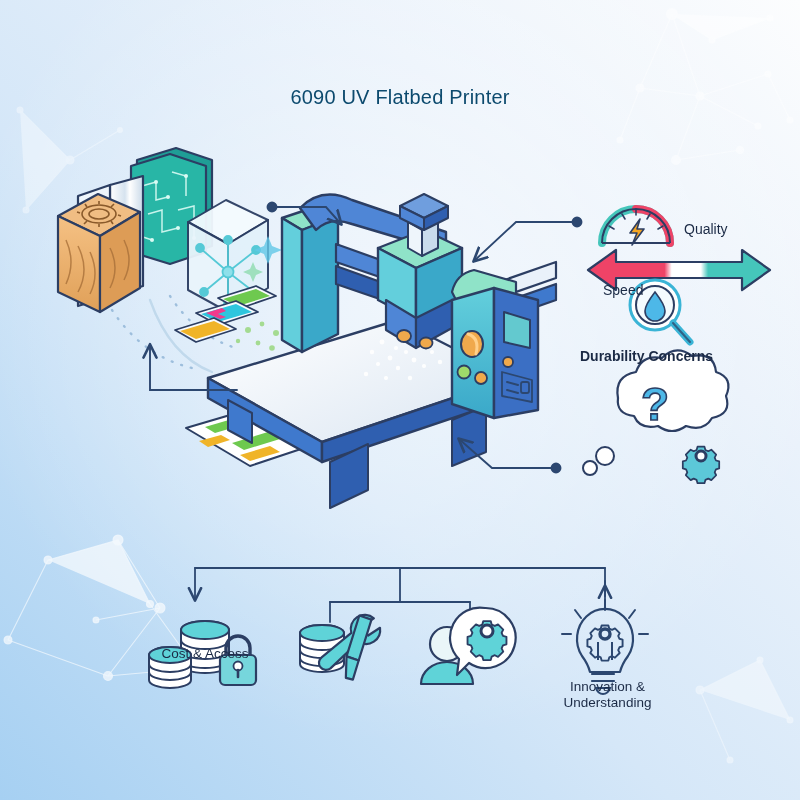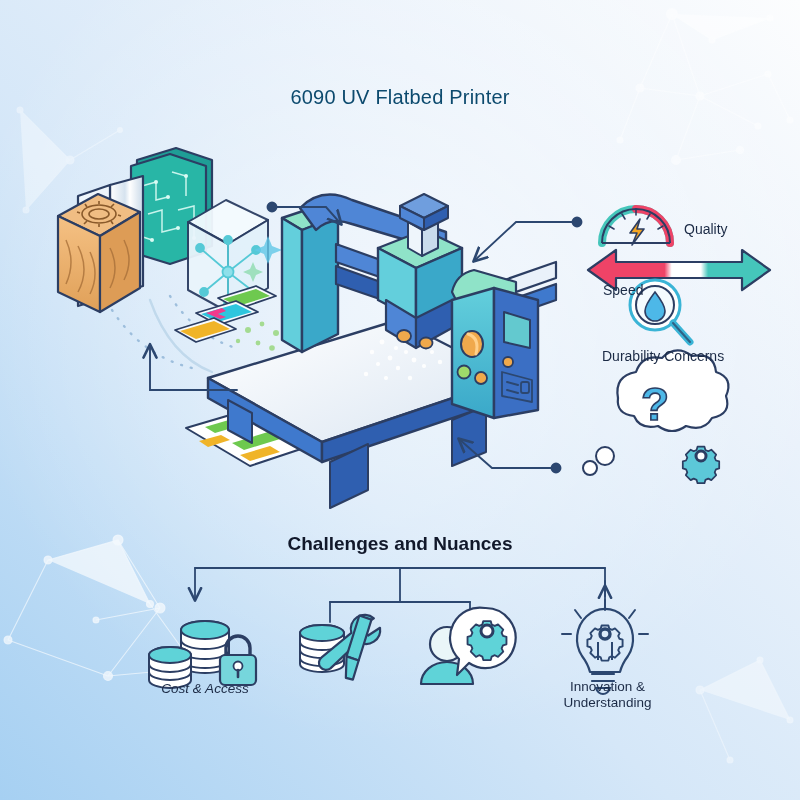--- a/index.html
+++ b/index.html
@@ -435,26 +435,25 @@
       </g>
       <g transform="translate(605,640)">
         <path d="M-6 -16 l12 0 l1.6 5.6 l5 2.2 l5.2 -2.6 l8.4 8.4 l-2.6 5.2 l2.2 5 l5.6 1.6 l0 12 l-5.6 1.6 l-2.2 5 l2.6 5.2 l-8.4 8.4 l-5.2 -2.6 l-5 2.2 l-1.6 5.6 l-12 0 l-1.6 -5.6 l-5 -2.2 l-5.2 2.6 l-8.4 -8.4 l2.6 -5.2 l-2.2 -5 l-5.6 -1.6 l0 -12 l5.6 -1.6 l2.2 -5 l-2.6 -5.2 l8.4 -8.4 l5.2 2.6 l5 -2.2 Z" transform="scale(0.56) translate(0,-10)" stroke-width="3.4" stroke-linejoin="round"></path>
         <circle cx="0" cy="-6" r="5" stroke-width="3.4"></circle>
         <path d="M-7 2 l0 18 M7 2 l0 18" stroke-width="2"></path>
       </g>
     </g>
   </svg>
 
   <div id="title" class="txt">6090 UV Flatbed Printer</div>
-  <div id="subtitle" class="txt">Challenges and Nuances</div>
 
   <div class="lbl2" style="left:684px;top:221px;">Quality</div>
   <div class="lbl2" style="left:603px;top:282px;">Speed</div>
-  <div class="lbl2" style="left:602px;top:348px;">Durability Concerns</div>
-
-  <div class="lbl" style="left:130px;top:681px;width:150px;font-style:italic;">
+  <div class="lbl2" style="left:580px;top:348px;font-weight:bold;">Durability Concerns</div>
+
+  <div class="lbl" style="left:130px;top:646px;width:150px;">
     <div>Cost &amp; Access</div>
   </div>
   <div class="lbl" style="left:540px;top:679px;width:135px;">
     <div>Innovation &amp;</div>
     <div>Understanding</div>
   </div>
 </div>
 
 </body></html>

